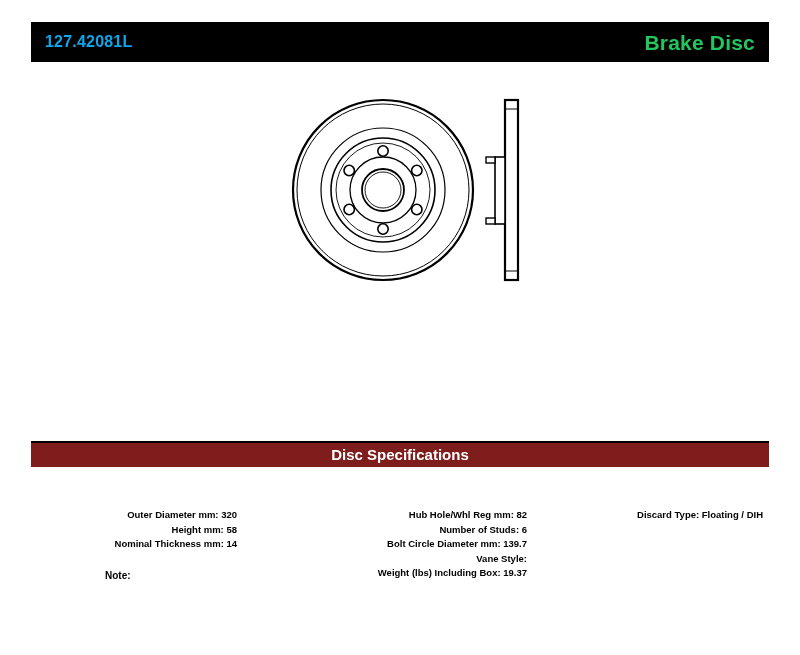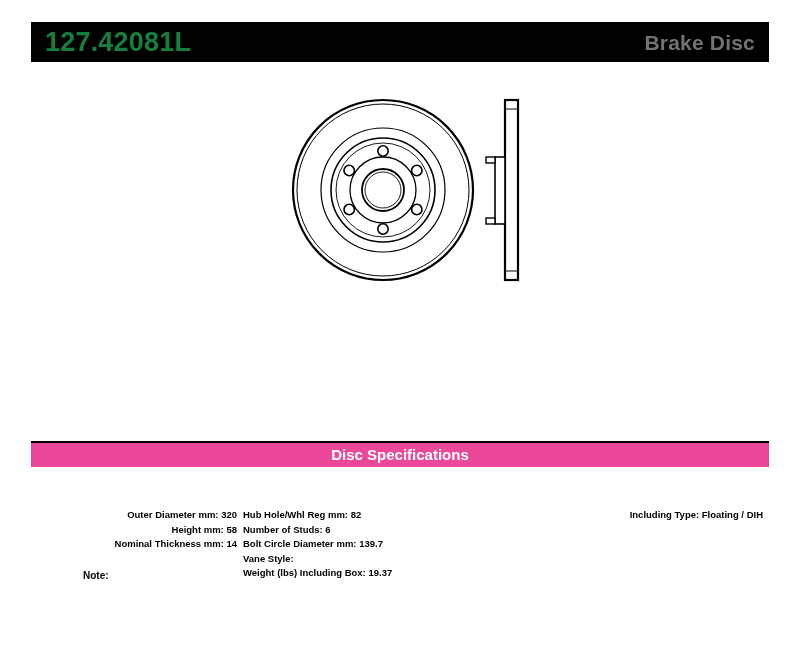--- a/index.html
+++ b/index.html
@@ -24,28 +24,28 @@
     width: 738px;
     height: 40px;
     background: #000000;
     display: flex;
     align-items: center;
     justify-content: space-between;
     box-sizing: border-box;
     padding: 0 14px;
   }
   .part-number {
-    color: #15803d;
-    font-size: 27px;
+    color: #0ea5e9;
+    font-size: 16px;
     font-weight: bold;
     letter-spacing: 0.2px;
     line-height: 1;
   }
   .product-type {
-    color: #737373;
+    color: #22c55e;
     font-size: 21px;
     font-weight: bold;
     letter-spacing: 0.2px;
     line-height: 1;
   }
 
   
   .drawing-area {
     position: absolute;
     left: 31px;
@@ -66,21 +66,21 @@
     background: #000000;
   }
   .spec-rule.top { top: 441px; }
 
   .spec-title-bar {
     position: absolute;
     left: 31px;
     top: 443px;
     width: 738px;
     height: 24px;
-    background: #ec4899;
+    background: #7f1d1d;
     color: #ffffff;
     text-align: center;
     font-size: 15px;
     font-weight: bold;
     line-height: 24px;
   }
 
   .spec-columns {
     position: absolute;
     left: 31px;
@@ -94,35 +94,36 @@
   .spec-col {
     box-sizing: border-box;
   }
   .spec-col.left {
     width: 212px;
     text-align: right;
     padding-right: 6px;
   }
   .spec-col.mid {
     width: 290px;
+    text-align: right;
     padding-right: 6px;
   }
   .spec-col.right {
     width: 236px;
     text-align: right;
     padding-right: 6px;
   }
   .spec-line {
     line-height: 14.5px;
     white-space: nowrap;
   }
 
   .note-row {
     position: absolute;
-    left: 21px;
+    left: 43px;
     top: 570px;
     width: 738px;
     font-size: 10px;
     font-weight: bold;
   }
   .note-label {
     display: inline-block;
     padding-left: 62px;
   }
 </style>
@@ -183,19 +184,19 @@
     <div class="spec-line">Nominal Thickness mm: 14</div>
   </div>
   <div class="spec-col mid">
     <div class="spec-line">Hub Hole/Whl Reg mm: 82</div>
     <div class="spec-line">Number of Studs: 6</div>
     <div class="spec-line">Bolt Circle Diameter mm: 139.7</div>
     <div class="spec-line">Vane Style:</div>
     <div class="spec-line">Weight (lbs) Including Box: 19.37</div>
   </div>
   <div class="spec-col right">
-    <div class="spec-line">Including Type: Floating / DIH</div>
+    <div class="spec-line">Discard Type: Floating / DIH</div>
   </div>
 </div>
 
 <div class="note-row">
   <span class="note-label">Note:</span>
 </div>
 
 </body></html>

